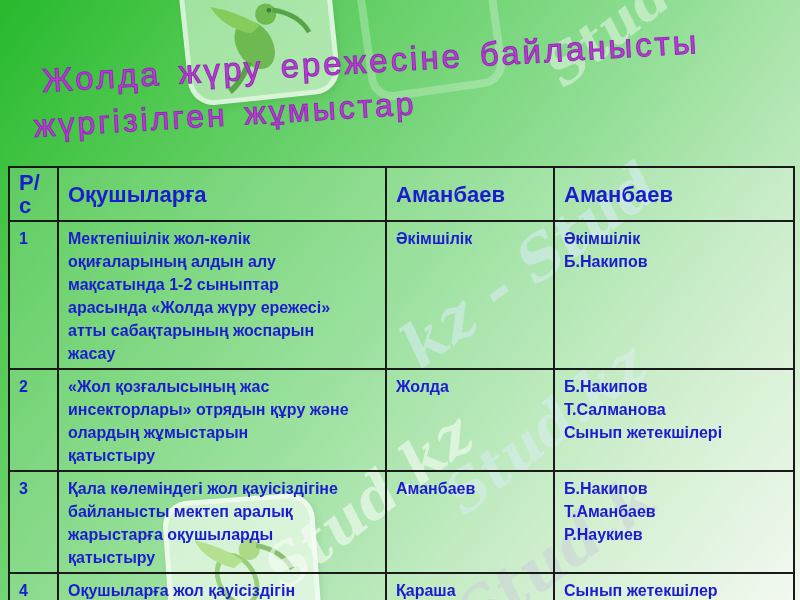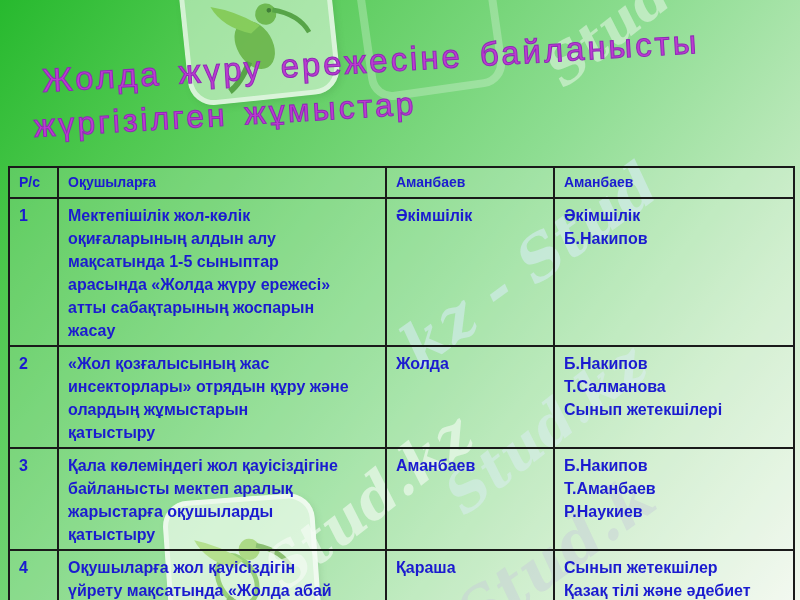--- a/index.html
+++ b/index.html
@@ -31,21 +31,21 @@
   .title-1{left:42px;top:62px;font-size:33px;}
   .title-2{left:34px;top:108px;font-size:32px;}
 
   
   table.sched{position:absolute;z-index:2;left:8px;top:166px;width:785px;
     border-collapse:collapse;table-layout:fixed;}
   table.sched td{border:2px solid #1a1a1a;background:rgba(255,255,255,.16);
     vertical-align:top;padding:5px 8px 3px 9px;
     color:#1b1bd0;font-weight:bold;font-size:16px;line-height:23px;
     white-space:pre-line;overflow:hidden;}
-  table.sched tr.hdr td{vertical-align:middle;font-size:14px;height:22px;padding-top:3px;padding-bottom:3px;}
+  table.sched tr.hdr td{vertical-align:middle;font-size:22px;height:22px;padding-top:3px;padding-bottom:3px;}
   tr.r1 td{height:125px;} tr.r2 td{height:82px;} tr.r3 td{height:86px;} tr.r4 td{height:112px;}
   td.num{padding-left:9px;}
 </style>
 </head>
 <body>
 
 <div class="slide">
 
   <div class="wm-layer">
     <div class="logo-card logo-top">
@@ -89,21 +89,21 @@
         <tr class="hdr">
       <td class="num">Р/с</td>
       <td>Оқушыларға</td>
       <td>Аманбаев</td>
       <td>Аманбаев</td>
     </tr>
     <tr class="r1">
       <td class="num">1</td>
       <td>Мектепішілік жол-көлік
 оқиғаларының алдын алу
-мақсатында 1-5 сыныптар
+мақсатында 1-2 сыныптар
 арасында «Жолда жүру ережесі»
 атты сабақтарының жоспарын
 жасау</td>
       <td>Әкімшілік</td>
       <td>Әкімшілік
 Б.Накипов</td>
     </tr>
     <tr class="r2">
       <td class="num">2</td>
       <td>«Жол қозғалысының жас

